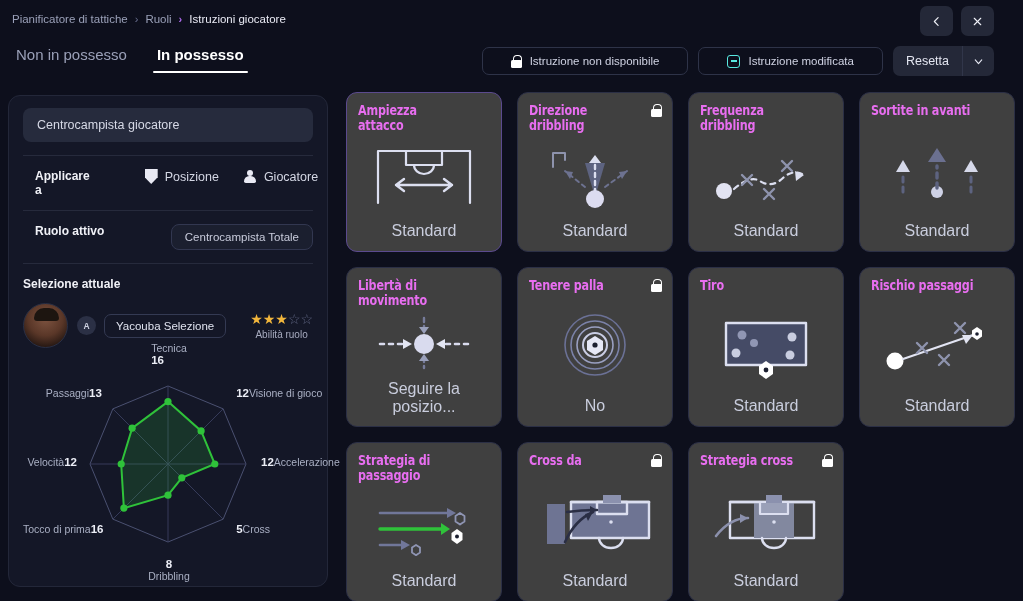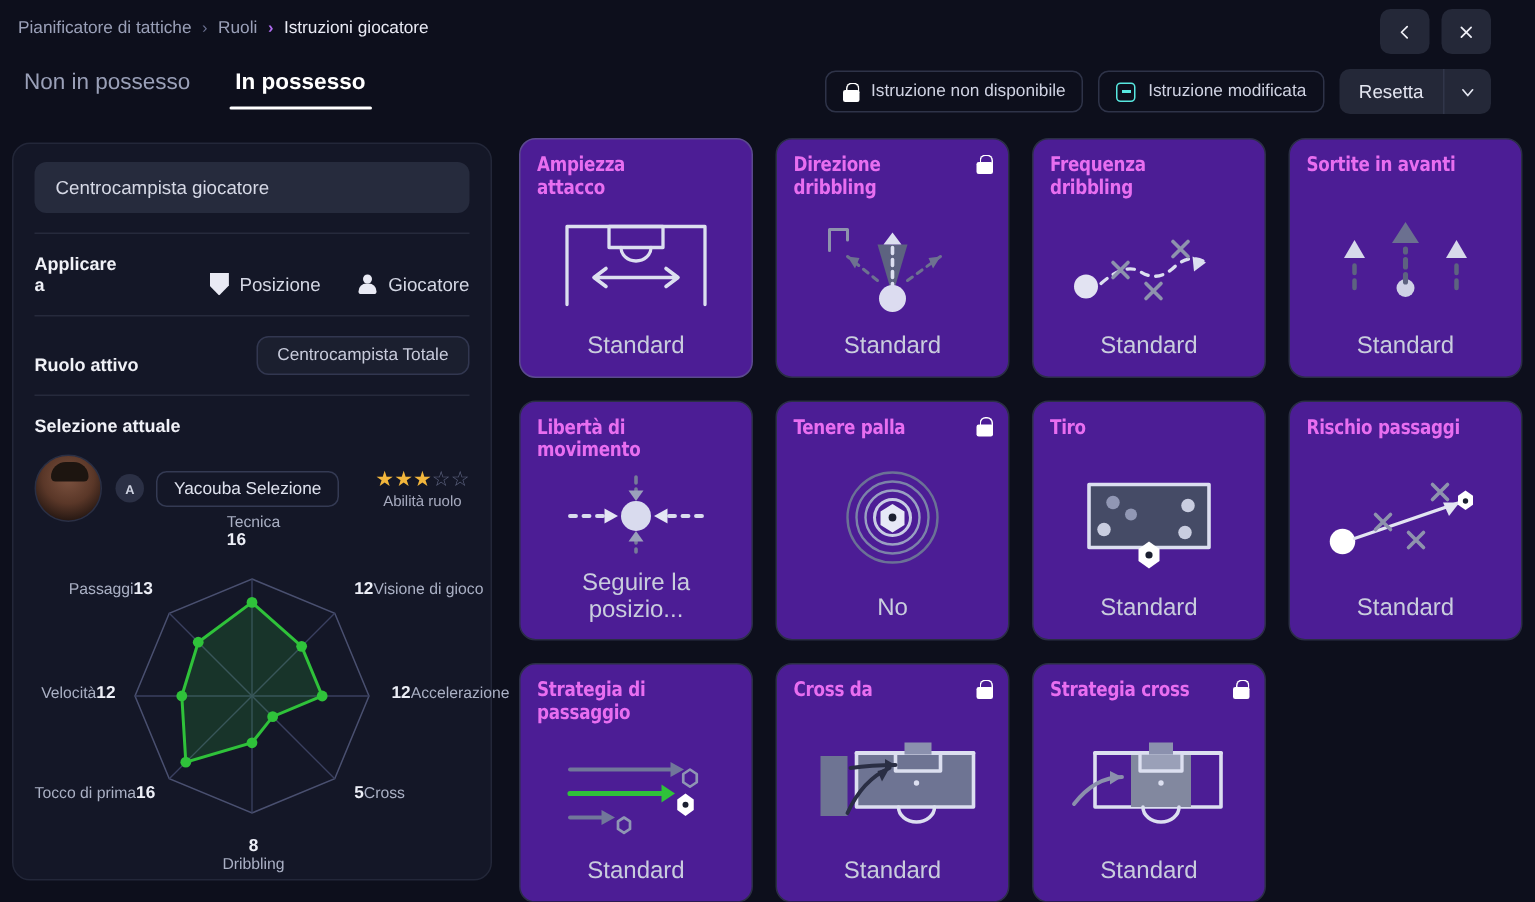--- a/index.html
+++ b/index.html
@@ -41,21 +41,21 @@
     background: #242838; display: flex; align-items: center; justify-content: center;
     cursor: pointer;
   }
   .winbtn svg { width: 13px; height: 13px; stroke: #f0f1f8; stroke-width: 2.1;
                 fill: none; stroke-linecap: round; stroke-linejoin: round; }
 
   
   .toprow { position: absolute; right: 10px; top: 46px; display: flex; align-items: center; gap: 10px; }
   .legend-chip {
     height: 28px; border: 1px solid #2e3348; border-radius: 7px;
-    display: flex; align-items: center; gap: 8px; padding: 0 11px;
+    display: flex; align-items: center; gap: 8px; padding: 0 28px;
     font-size: 11.5px; color: #cfd2e2; background: transparent;
   }
   .lock-glyph { width: 11px; height: 13px; position: relative; display:inline-block; }
   .lock-glyph::before {
     content:""; position:absolute; left:2px; top:0; width:7px; height:6px;
     border: 1.6px solid #ffffff; border-bottom: none; border-radius: 4px 4px 0 0;
   }
   .lock-glyph::after {
     content:""; position:absolute; left:0; bottom:0; width:11px; height:8px;
     background:#ffffff; border-radius: 1.5px;
@@ -82,21 +82,21 @@
     position: absolute; left: 8px; top: 95px; width: 320px; height: 492px;
     background: #141727; border: 1px solid #232739; border-radius: 12px;
     padding: 12px 14px;
   }
   .role-select {
     height: 34px; background: #262b3d; border-radius: 8px;
     display: flex; align-items: center; padding: 0 14px;
     font-size: 12.5px; color: #d6d9e6; cursor: pointer;
   }
   .divider { height: 1px; background: #262a3c; margin: 13px 0; }
-  .row { display: flex; align-items: flex-end; }
+  .row { display: flex; align-items: flex-start; margin-left: 12px; }
   .row-label { font-size: 12px; font-weight: bold; color: #f0f1f7; }
   .apply-opt { display: flex; align-items: center; gap: 7px; font-size: 12.5px;
                color: #d4d7e4; cursor: pointer; }
   .shield-ico { width: 13px; height: 15px; background: #e9eaf4;
      clip-path: polygon(0 0,100% 0,100% 55%,50% 100%,0 55%); position: relative; }
   .person-ico { width: 13px; height: 15px; position: relative; }
   .person-ico::before { content:""; position:absolute; left:3.5px; top:0.5px; width:6px; height:6px;
      background:#e9eaf4; border-radius:50%; }
   .person-ico::after { content:""; position:absolute; left:0.5px; bottom:1px; width:12px; height:7px;
      background:#e9eaf4; border-radius: 6px 6px 2px 2px; }
@@ -135,21 +135,21 @@
   .rlabel { position: absolute; font-size: 10.5px; color: #aab0c4; white-space: nowrap; }
   .rlabel b { color: #eceef6; font-size: 11.5px; font-weight: bold; }
 
   
   .grid {
     position: absolute; left: 346px; top: 92px;
     display: grid; grid-template-columns: repeat(4, 156px);
     grid-auto-rows: 160px; gap: 15px 15px;
   }
   .card {
-    background: #4c1d95; border: 1px solid #2b2f45; border-radius: 11px;
+    background: #404040; border: 1px solid #2b2f45; border-radius: 11px;
     padding: 10px 11px 9px 11px; position: relative;
     display: flex; flex-direction: column; cursor: pointer;
   }
   .card-title {
     font-size: 13.5px; font-weight: bold; color: #e86ef0;
     font-family: "DejaVu Sans Condensed", "Liberation Sans Narrow", "Liberation Sans", sans-serif;
     transform: scaleX(0.92); transform-origin: left center;
     letter-spacing: -0.2px; line-height: 1.1; padding-right: 16px;
   }
   .card-lock { position: absolute; right: 10px; top: 10px; }

